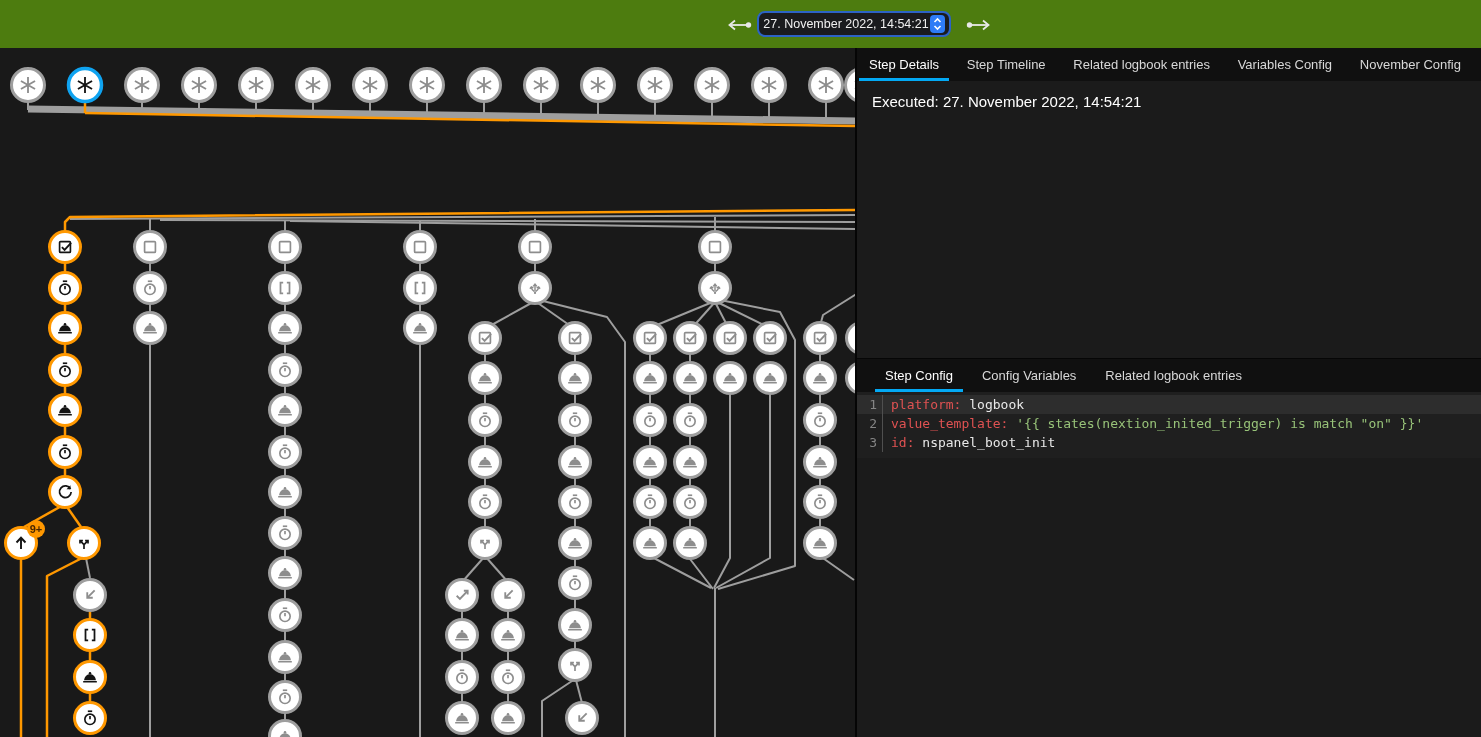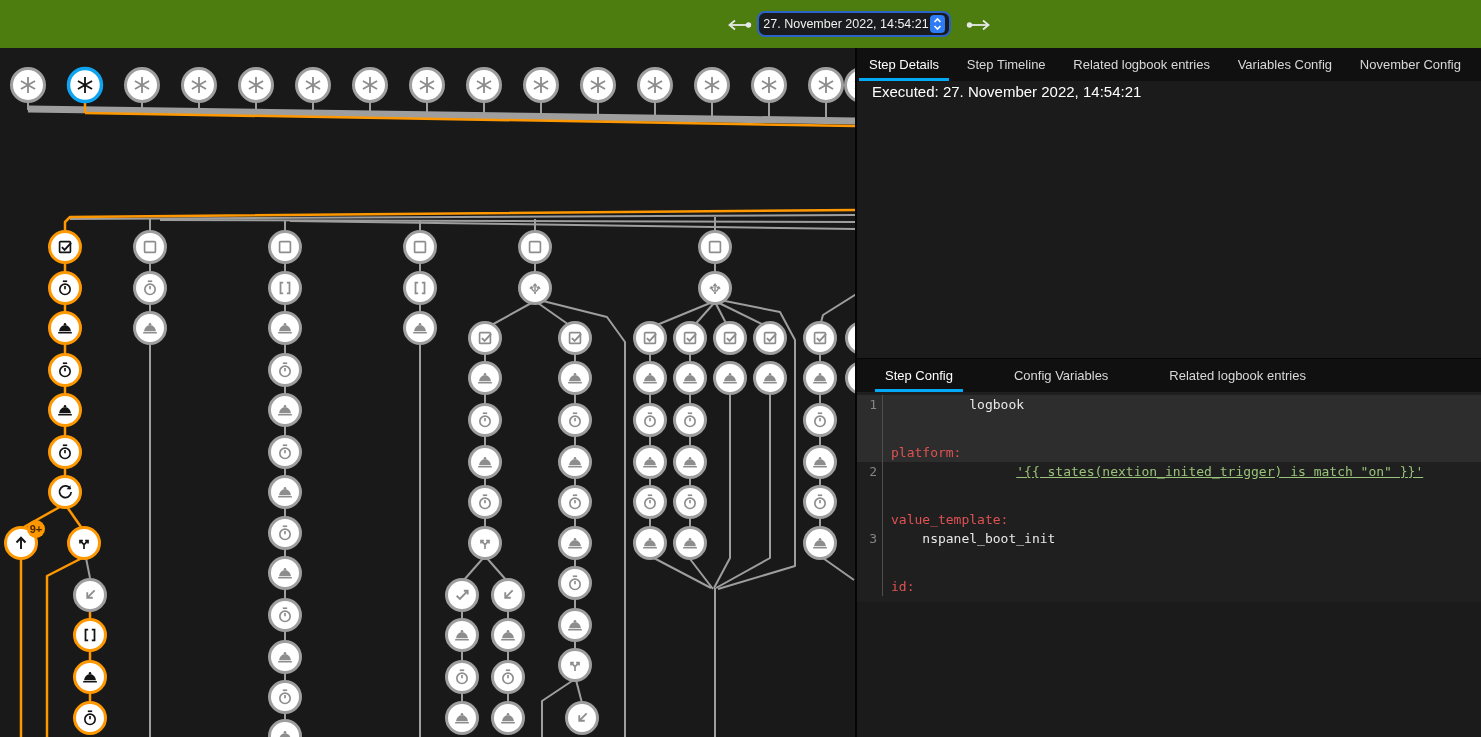--- a/index.html
+++ b/index.html
@@ -14,37 +14,37 @@
     justify-content:center;color:#f0f0f0;font-size:12.5px;padding-right:16px;cursor:pointer;}
   .stepper{position:absolute;right:4px;top:50%;transform:translateY(-50%);width:15px;height:18px;
     background:var(--stepper-blue);border-radius:4px;display:flex;align-items:center;justify-content:center;}
   
   #graph-svg{position:absolute;left:0;top:48px;z-index:1;}
   
   .panel{position:absolute;left:855px;top:48px;width:626px;height:689px;background:#1b1b1b;
          border-left:2px solid #050505;box-sizing:border-box;z-index:5;}
   .tabbar{height:33px;background:#101010;display:flex;align-items:stretch;}
   .tabbar.upper{justify-content:space-between;padding:0 16px 0 8px;}
-  .tabbar.lower{justify-content:flex-start;gap:53px;padding:0 0 0 24px;border-top:1px solid #060606;}
+  .tabbar.lower{justify-content:flex-start;gap:21px;padding:0 0 0 24px;border-top:1px solid #060606;}
   .tab{position:relative;display:flex;align-items:center;font-size:13px;color:#d8d8d8;cursor:pointer;
        padding:0 4px;white-space:nowrap;}
   .tab.active{color:#ffffff;}
   .tab.active::after{content:"";position:absolute;left:-6px;right:-6px;bottom:0;height:3px;
        background:var(--tab-underline);}
-  .executed{position:absolute;left:15px;top:35px;font-size:15px;color:#ffffff;}
+  .executed{position:absolute;left:15px;top:45px;font-size:15px;color:#ffffff;}
   .lower-section{position:absolute;left:0;top:310px;width:100%;}
   .code{background:#1f1f1f;font-family:"DejaVu Sans Mono","Liberation Mono",monospace;
         font-size:13px;line-height:19px;padding:3px 0 6px 0;}
   .code-line{display:flex;align-items:stretch;padding-left:6px;}
   .code-line.active{background:#2d2d2d;}
   .ln{flex:none;width:14px;text-align:right;color:var(--line-number);padding-right:5px;
       border-right:1px solid #4f4f4f;margin-right:8px;user-select:none;}
-  .tk-key{color:var(--code-key);white-space:pre;margin-top:48px;}
+  .tk-key{color:var(--code-key);white-space:pre;}
   .tk-plain{color:var(--code-plain);white-space:pre;}
-  .tk-string{color:var(--code-string);white-space:pre;text-decoration:underline;}
+  .tk-string{color:var(--code-string);white-space:pre;}
 </style>
 </head>
 <body>
 
 <div class="screen">
 
   <div class="topbar">
     <button class="nav-btn" style="left:722px;">
       <svg width="30" height="14" viewBox="0 0 30 14">
         <line x1="6" y1="7" x2="23" y2="7" stroke="#e8e8e8" stroke-width="1.8"></line>

